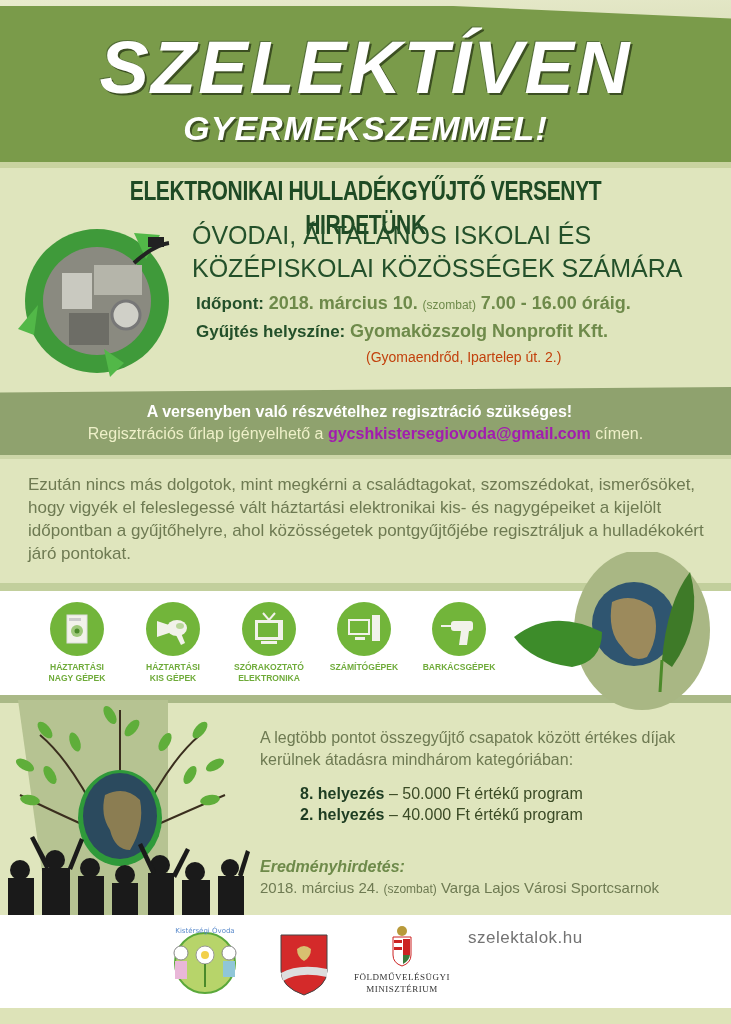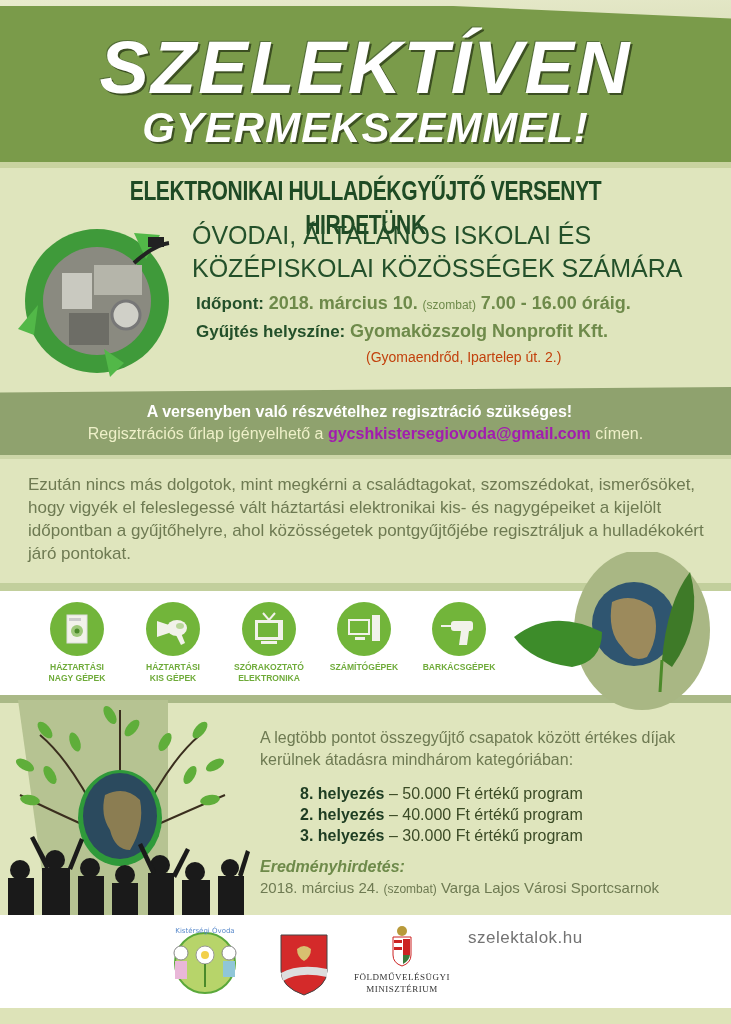--- a/index.html
+++ b/index.html
@@ -7,21 +7,21 @@
   body { font-family: "Liberation Sans", sans-serif; position: relative; }
 
   .page { position: absolute; left: 0; top: 0; width: 731px; height: 1024px; background: #dfe5bd; overflow: hidden; }
 
   
   .top-stripe { position: absolute; left: 0; top: 0; width: 731px; height: 18px; background: linear-gradient(178deg, #e8ebcd 0%, #dfe3c0 100%); }
 
   
   .title-band { position: absolute; left: 0; top: 6px; width: 731px; height: 156px; background: #7a9b4a; clip-path: polygon(0 0, 62% 0, 100% 8%, 100% 100%, 0 100%); }
   .title-main { position: absolute; left: 0; width: 731px; top: 28px; text-align: center; font-family: "Liberation Sans", sans-serif; font-weight: bold; font-style: italic; font-size: 74px; color: #ffffff; letter-spacing: 2px; text-shadow: 2px 2px 0 #3c4f22, -1px -1px 0 #55703a; line-height: 80px; }
-  .title-sub { position: absolute; left: 0; width: 731px; top: 108px; text-align: center; font-weight: bold; font-style: italic; font-size: 42px; color: #ffffff; letter-spacing: 1px; text-shadow: 2px 2px 0 #3c4f22; line-height: 40px; }
+  .title-sub { position: absolute; left: 0; width: 731px; top: 108px; text-align: center; font-weight: bold; font-style: italic; font-size: 34px; color: #ffffff; letter-spacing: 1px; text-shadow: 2px 2px 0 #3c4f22; line-height: 40px; }
   .title-under { position: absolute; left: 0; top: 162px; width: 731px; height: 6px; background: #c9d3a0; }
 
   
   .headline { position: absolute; left: 0; width: 731px; top: 174px; text-align: center; font-family: "Liberation Sans", sans-serif; font-weight: bold; font-size: 27px; color: #1e4a24; transform: scaleX(0.78); transform-origin: center; letter-spacing: -0.5px; line-height: 34px; }
   .audience { position: absolute; left: 192px; width: 520px; text-align: left; font-size: 25px; color: #23502a; line-height: 32px; margin-top: 7px; }
   .audience.l1 { top: 212px; }
   .audience.l2 { top: 245px; }
 
   .recycle { position: absolute; left: 14px; top: 215px; width: 166px; height: 166px; }
 
@@ -251,21 +251,20 @@
       <path d="M68 168 L80 138 L84 140 L72 170 Z"></path>
       <path d="M152 175 L138 145 L142 143 L156 172 Z"></path>
       <path d="M172 175 L186 148 L190 150 L176 178 Z"></path>
       <path d="M238 175 L246 150 L250 152 L242 178 Z"></path>
     </g>
   </svg>
 
   <div class="prize-intro">A legtöbb pontot összegyűjtő csapatok között értékes díjak kerülnek átadásra mindhárom kategóriában:</div>
   <div class="prize p1"><b>8. helyezés</b><span> – 50.000 Ft értékű program</span></div>
   <div class="prize p2"><b>2. helyezés</b><span> – 40.000 Ft értékű program</span></div>
-  <div class="prize p3"><b>3. helyezés</b><span> – 30.000 Ft értékű program</span></div>
 
   <div class="result-lbl">Eredményhirdetés:</div>
   <div class="result-val">
     <span>2018. március 24.</span>
     <span class="small">(szombat)</span>
     <span>Varga Lajos Városi Sportcsarnok</span>
   </div>
 
   <div class="footer"></div>
   <div class="footer-bottom"></div>

